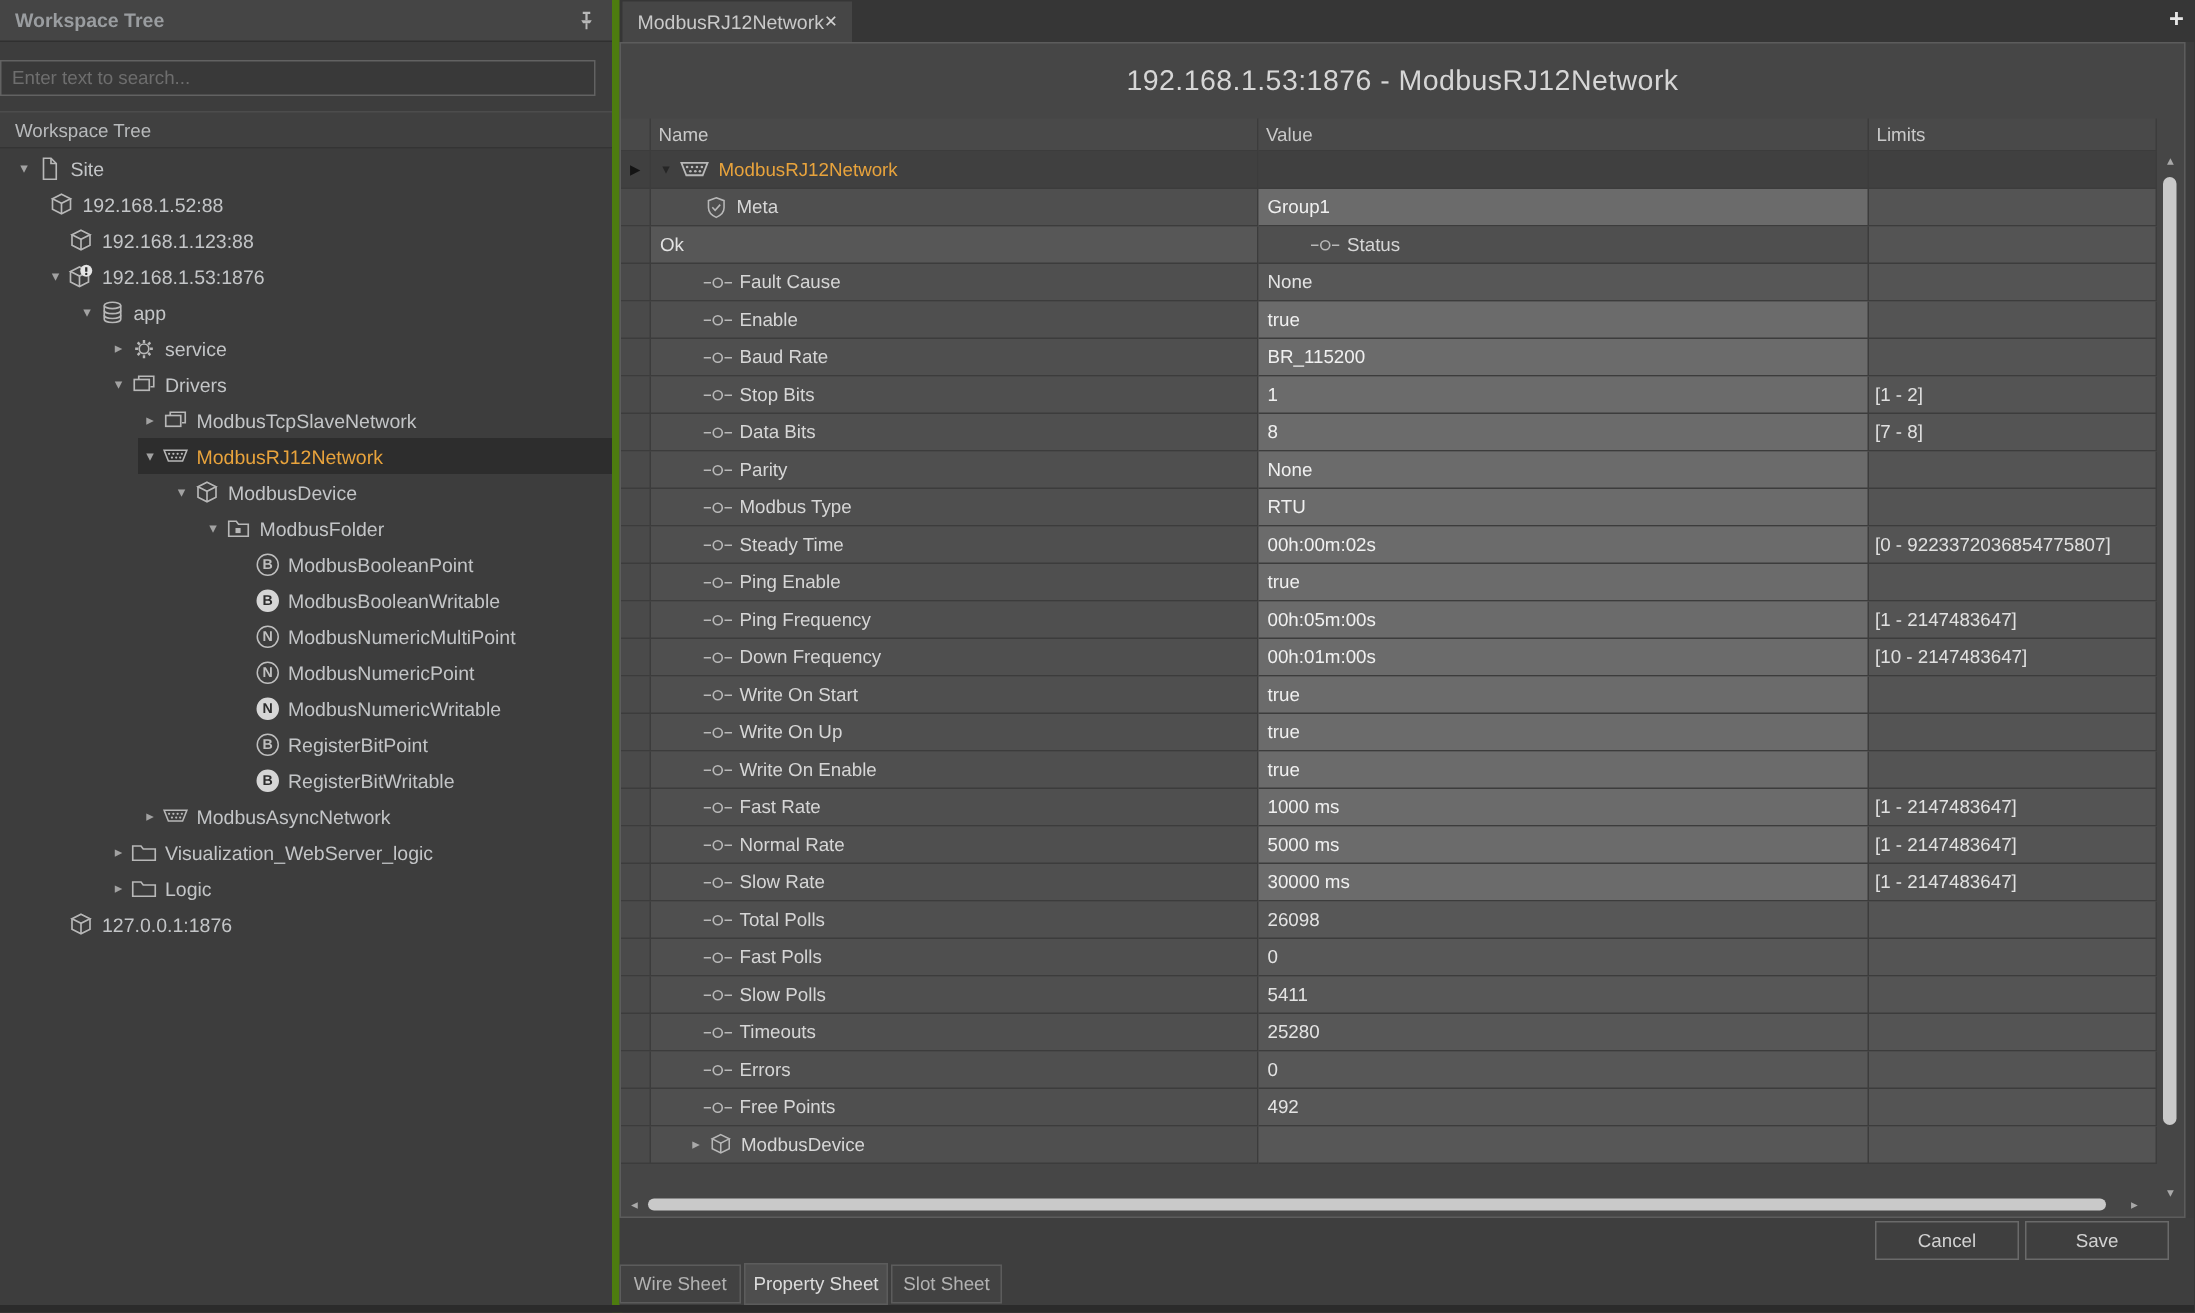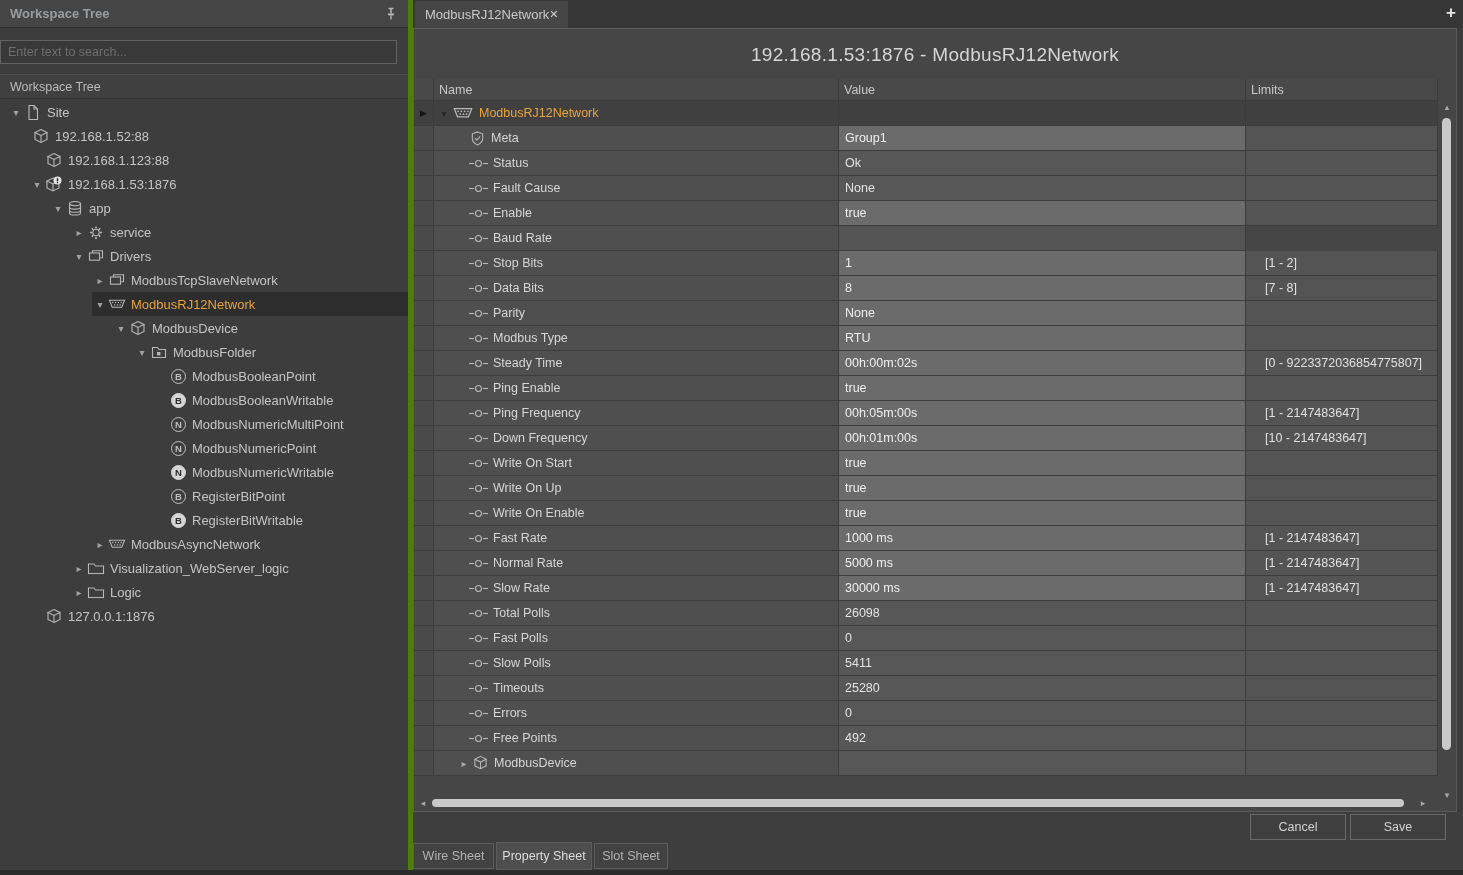--- a/index.html
+++ b/index.html
@@ -46,21 +46,21 @@
   .grid{position:absolute;left:0;top:50px;width:1024px;}
   .grow{display:grid;grid-template-columns:20px 405px 407px 192px;height:25px;}
   .grow.head{height:22px;}
   .cell{border-right:1px solid #3c3c3c;border-bottom:1px solid #3c3c3c;display:flex;
         align-items:center;overflow:hidden;white-space:nowrap;box-sizing:border-box;font-size:12.5px;}
   .cell.g{background:#4a4a4a;justify-content:center;}
   .cell.h{background:#494949;color:#c9c9c9;padding-left:5px;}
   .cell.n{background:#4f4f4f;color:#d6d6d6;}
   .cell.v{background:#6b6b6b;color:#f0f0f0;padding-left:6px;}
   .cell.v.ro{background:#575757;color:#e3e3e3;}
-  .cell.l{background:#545454;color:#e0e0e0;padding-left:19px;}
+  .cell.l{background:#545454;color:#e0e0e0;padding-left:4px;}
   .grow.netrow .cell{background:#404040;color:#d0d0d0;}
   .grow.netrow .nlab{color:#e8a33c;}
   .texp{width:16px;flex:none;text-align:center;font-size:10px;color:#262626;}
   .slotic{width:19px;height:11px;flex:none;margin:0 5px 0 0;}
   .rowmark{font-size:9px;color:#141414;}
   
   .vscroll{position:absolute;top:72px;right:2px;width:14px;height:700px;}
   .vscroll .ar{position:absolute;left:0;width:14px;height:12px;text-align:center;font-size:9px;color:#a9a9a9;line-height:12px;}
   .vscroll .thumb{position:absolute;left:2px;top:17px;width:9px;height:632px;background:#c9c9c9;border-radius:5px;}
   .hscroll{position:absolute;left:0;bottom:1px;width:1042px;height:13px;}
@@ -406,27 +406,27 @@
             <svg class="slotic" style="width:17px;height:17px">
               <use href="#i-shield"></use>
             </svg>
             <span>Meta</span>
           </div>
           <div class="cell v">Group1</div>
           <div class="cell l"></div>
         </div>
       <div class="grow">
           <div class="cell g"></div>
+          <div class="cell v ro">Ok</div>
           <div class="cell n" style="padding-left:35px">
             <svg class="slotic">
               <use href="#i-slot"></use>
             </svg>
             <span>Status</span>
           </div>
-          <div class="cell v ro">Ok</div>
           <div class="cell l"></div>
         </div>
       <div class="grow">
           <div class="cell g"></div>
           <div class="cell n" style="padding-left:35px">
             <svg class="slotic">
               <use href="#i-slot"></use>
             </svg>
             <span>Fault Cause</span>
           </div>
@@ -445,20 +445,21 @@
           <div class="cell l"></div>
         </div>
       <div class="grow">
           <div class="cell g"></div>
           <div class="cell n" style="padding-left:35px">
             <svg class="slotic">
               <use href="#i-slot"></use>
             </svg>
             <span>Baud Rate</span>
           </div>
+          <div class="cell v">BR_115200</div>
           <div class="cell l"></div>
         </div>
       <div class="grow">
           <div class="cell g"></div>
           <div class="cell n" style="padding-left:35px">
             <svg class="slotic">
               <use href="#i-slot"></use>
             </svg>
             <span>Stop Bits</span>
           </div>

